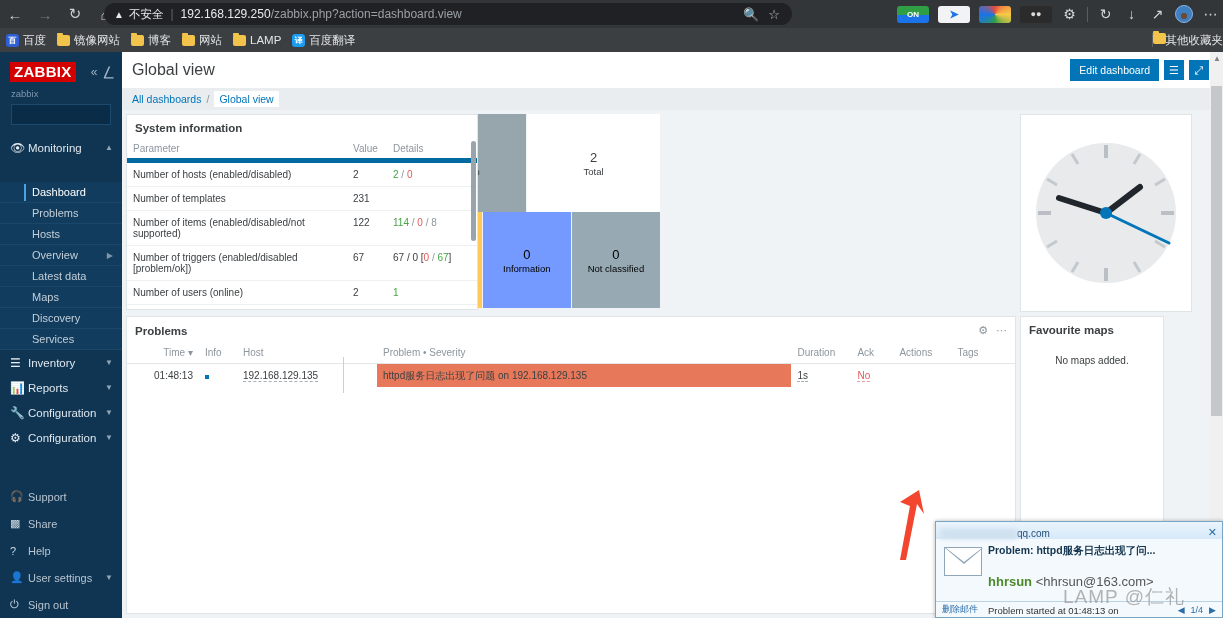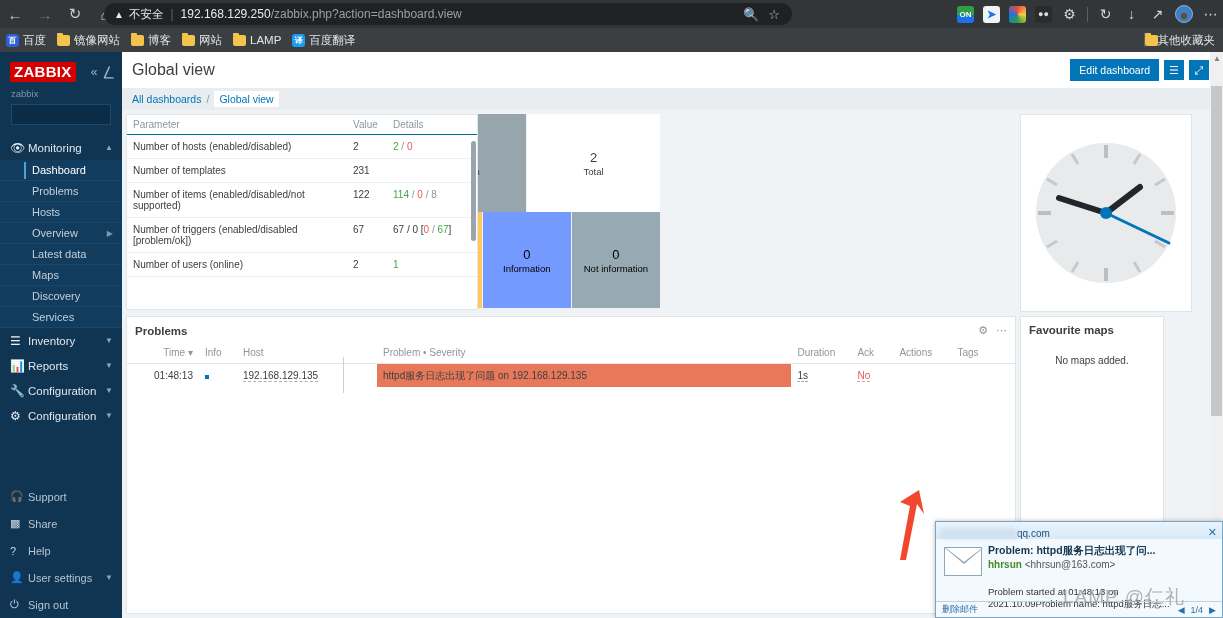--- a/index.html
+++ b/index.html
@@ -21,35 +21,35 @@
   #warn-icon { color:#e8eaed; font-size:10px; margin-right:5px; }
   #not-secure { color:#e8eaed; font-size:11.5px; white-space:nowrap; }
   #omni-sep { color:#5f6368; margin:0 7px; font-size:12px; }
   #url-text { font-size:12px; white-space:nowrap; overflow:hidden; }
   #url-text .host { color:#e8eaed; }
   #url-text .path { color:#9aa0a6; }
   #omni-right { margin-left:auto; display:flex; align-items:center; gap:9px; padding-right:2px;}
   .omni-ico { color:#c1c5c9; font-size:13px; }
 
   #tool-icons { position:absolute; right:4px; top:0; height:28px; display:flex; align-items:center; gap:9px; }
-  .ext { width:17px; height:17px; border-radius:3px; display:flex; align-items:center; justify-content:center;
+  .ext { width:32px; height:17px; border-radius:3px; display:flex; align-items:center; justify-content:center;
          font-size:8px; color:#fff; font-weight:bold; overflow:hidden; position:relative;}
   .ti { color:#d2d6da; font-size:14px; width:17px; text-align:center; }
   .ti-sep { width:1px; height:15px; background:#5a5e62; }
   #avatar { width:18px; height:18px; border-radius:50%;
             background: radial-gradient(circle at 50% 62%, #6b4a3a 0 24%, #3e7fbf 25% 100%);
             border:1px solid #8ab4e8;}
 
   #bookmarks-bar { position:absolute; left:0; top:28px; width:1223px; height:24px;
                    background:#3b3f42; display:flex; align-items:center; padding-left:6px; }
   .bm { display:flex; align-items:center; gap:4px; margin-right:11px; }
   .bm-label { color:#e3e5e7; font-size:11.5px; white-space:nowrap; }
   .folder-ico { width:13px; height:11px; background:#f3c44b; border-radius:1.5px 2px 2px 2px; position:relative; }
   .folder-ico:before{content:"";position:absolute;left:0;top:-2px;width:6px;height:3px;background:#f3c44b;border-radius:1px;}
-  #bm-right { margin-left:auto; display:flex; align-items:center; gap:0; padding-right:8px; }
+  #bm-right { margin-left:auto; display:flex; gap:0; }
   #bm-divider { width:1px; height:14px; background:#5c6064; }
 
   
   #app { position:absolute; left:0; top:52px; width:1223px; height:566px; background:#f0f3f5; }
 
   
   #sidebar { position:absolute; left:0; top:0; width:122px; height:566px; background:#0f3553;
              color:#b8c4cf; overflow:hidden; }
   #logo-row { height:32px; display:flex; align-items:center; padding:8px 8px 0 10px; }
   #zlogo { background:#d40000; color:#fff; font-weight:bold; font-size:15px; letter-spacing:0.3px;
@@ -62,21 +62,21 @@
   #search-box input { flex:1; background:transparent; border:none; outline:none; color:#cfd9e2; font-size:10px;
                       font-family:"Liberation Sans", sans-serif; }
 
   .nav-section { height:25px; display:flex; align-items:center; padding-left:10px; font-size:11.5px; color:#dfe6ec; }
   .nav-section .sec-ico { width:18px; font-size:12px; color:#e8eef3; display:inline-block; }
   .nav-section .caret { margin-left:auto; margin-right:9px; font-size:8px; color:#8fa6b8; }
   .nav-section.active { }
   #submenu { background:#113c5e; }
   .sub-item { height:21px; display:flex; align-items:center; padding-left:32px; font-size:11px; color:#c3cfd9;
               border-bottom:1px solid #1a4669; position:relative; }
-  .sub-item.selected { color:#ffffff; }
+  .sub-item.selected { color:#ffffff;margin-top:22px; }
   .sub-item.selected:before { content:""; position:absolute; left:24px; top:2px; width:2px; height:17px; background:#4aa3df; }
   .sub-item .arr { margin-left:auto; margin-right:9px; font-size:8px; color:#7e96ab; }
   #nav-bottom { position:absolute; left:0; bottom:0; width:122px; }
   .bottom-item { height:27px; display:flex; align-items:center; padding-left:10px; font-size:11px; color:#b8c4cf; }
   .bottom-item .sec-ico { width:18px; font-size:11px; display:inline-block; color:#cfdae3; }
   .bottom-item .caret { margin-left:auto; margin-right:9px; font-size:8px; color:#8fa6b8; }
 
   
   #content { position:absolute; left:122px; top:0; width:1101px; height:566px; }
   #page-header { height:36px; background:#fff; display:flex; align-items:center; padding:0 14px 0 10px; }
@@ -91,21 +91,21 @@
   #bc-current { background:#fff; padding:2px 5px; color:#0275b8; }
 
   #dash { position:absolute; left:0; top:58px; width:1101px; height:508px; padding:4px; }
 
   .widget { background:#fff; border:1px solid #dfe4e7; position:absolute; }
   .widget-title { font-size:11.5px; font-weight:bold; color:#3c4043; padding:7px 8px 5px 8px; }
 
   
   #sysinfo { left:4px; top:4px; width:352px; height:196px; overflow:hidden; }
   #sysinfo table { width:100%; border-collapse:collapse; font-size:10px; }
-  #sysinfo th { text-align:left; color:#8d969e; font-weight:normal; padding:4px 6px; border-bottom:1px solid #0369a1; }
+  #sysinfo th { text-align:left; color:#8d969e; font-weight:normal; padding:4px 6px; border-bottom:5px solid #0369a1; }
   #sysinfo td { padding:6px 6px; border-bottom:1px solid #eef1f3; color:#3c4043; vertical-align:top; }
   .col-v { width:40px; }
   .col-d { width:90px; }
   .green { color:#44a544; }
   .red { color:#e45959; }
   .grey { color:#8d969e; }
   #sys-scroll { position:absolute; right:1px; top:26px; width:5px; height:100px; background:#9aa4ac; border-radius:3px; }
 
   
   #hostavail { left:360px; top:4px; width:534px; height:98px; border:none; background:transparent;
@@ -167,21 +167,21 @@
                    padding:0 5px; font-size:10px; color:#24527a; }
   #mail-blur { width:76px; height:10px; background:#cfe0ee; filter:blur(2px); display:inline-block; }
   #mail-close { margin-left:auto; color:#2b6da8; font-size:11px; cursor:pointer; }
   #mail-body { display:flex; padding:5px 6px 0 6px; }
   #env-icon { width:38px; height:29px; border:1px solid #8fa6b8; background:#fff; position:relative; margin:3px 6px 0 2px; flex:none;}
   #env-icon:before,#env-icon:after{content:"";position:absolute;top:0;width:0;height:0;}
   #env-icon:before{left:0;border-left:19px solid transparent;border-right:19px solid transparent;border-top:16px solid #8fa6b8;}
   #env-icon:after{left:1px;top:0;border-left:18px solid transparent;border-right:18px solid transparent;border-top:14px solid #fff;}
   #mail-text { flex:1; overflow:hidden; }
   #mail-subject { font-size:10.5px; font-weight:bold; color:#13354f; white-space:nowrap; }
-  #mail-from { font-size:10px; margin-top:1px; white-space:nowrap; }
+  #mail-from { font-size:13px; margin-top:16px; white-space:nowrap; }
   #mail-from .nm { color:#4a8a2a; font-weight:bold; }
   #mail-from .addr { color:#555; }
   #mail-snippet { font-size:9.5px; color:#333; line-height:1.25; margin-top:16px; }
   #mail-footer { position:absolute; left:0; bottom:0; width:100%; height:16px; border-top:1px solid #b9d2e4;
                  display:flex; align-items:center; padding:0 6px; font-size:9px; color:#2b6da8; }
   #mail-pager { margin-left:auto; display:flex; align-items:center; gap:6px; color:#2b6da8; font-size:9px; }
 
   #watermark { position:absolute; left:1063px; top:584px; font-size:19px; color:#9b9b9b;
                opacity:.75; letter-spacing:1px; white-space:nowrap; }
 </style>
@@ -368,20 +368,21 @@
 
     <div id="breadcrumb-bar">
       <span>All dashboards</span>
       <span class="sep">/</span>
       <span id="bc-current">Global view</span>
     </div>
 
     <div id="dash">
 
       <div class="widget" id="sysinfo">
+        <div class="widget-title">System information</div>
         <table>
           <thead>
             <tr>
               <th>Parameter</th>
               <th class="col-v">Value</th>
               <th class="col-d">Details</th>
             </tr>
           </thead>
           <tbody id="sysinfo-body">
               <tr>
@@ -449,21 +450,21 @@
           <div class="sev" style="background: rgb(255, 200, 89);">
             <div class="num">0</div>
             <div class="lbl">Warning</div>
           </div>
           <div class="sev" style="background: rgb(116, 153, 255);">
             <div class="num">0</div>
             <div class="lbl">Information</div>
           </div>
           <div class="sev" style="background: rgb(151, 170, 179);">
             <div class="num">0</div>
-            <div class="lbl">Not information</div>
+            <div class="lbl">Not classified</div>
           </div>
         </div>
 
       <div class="widget" id="problems">
         <div id="prob-head">
           <div class="widget-title">Problems</div>
           <div id="prob-tools">
             <span>⚙</span>
             <span>⋯</span>
           </div>

